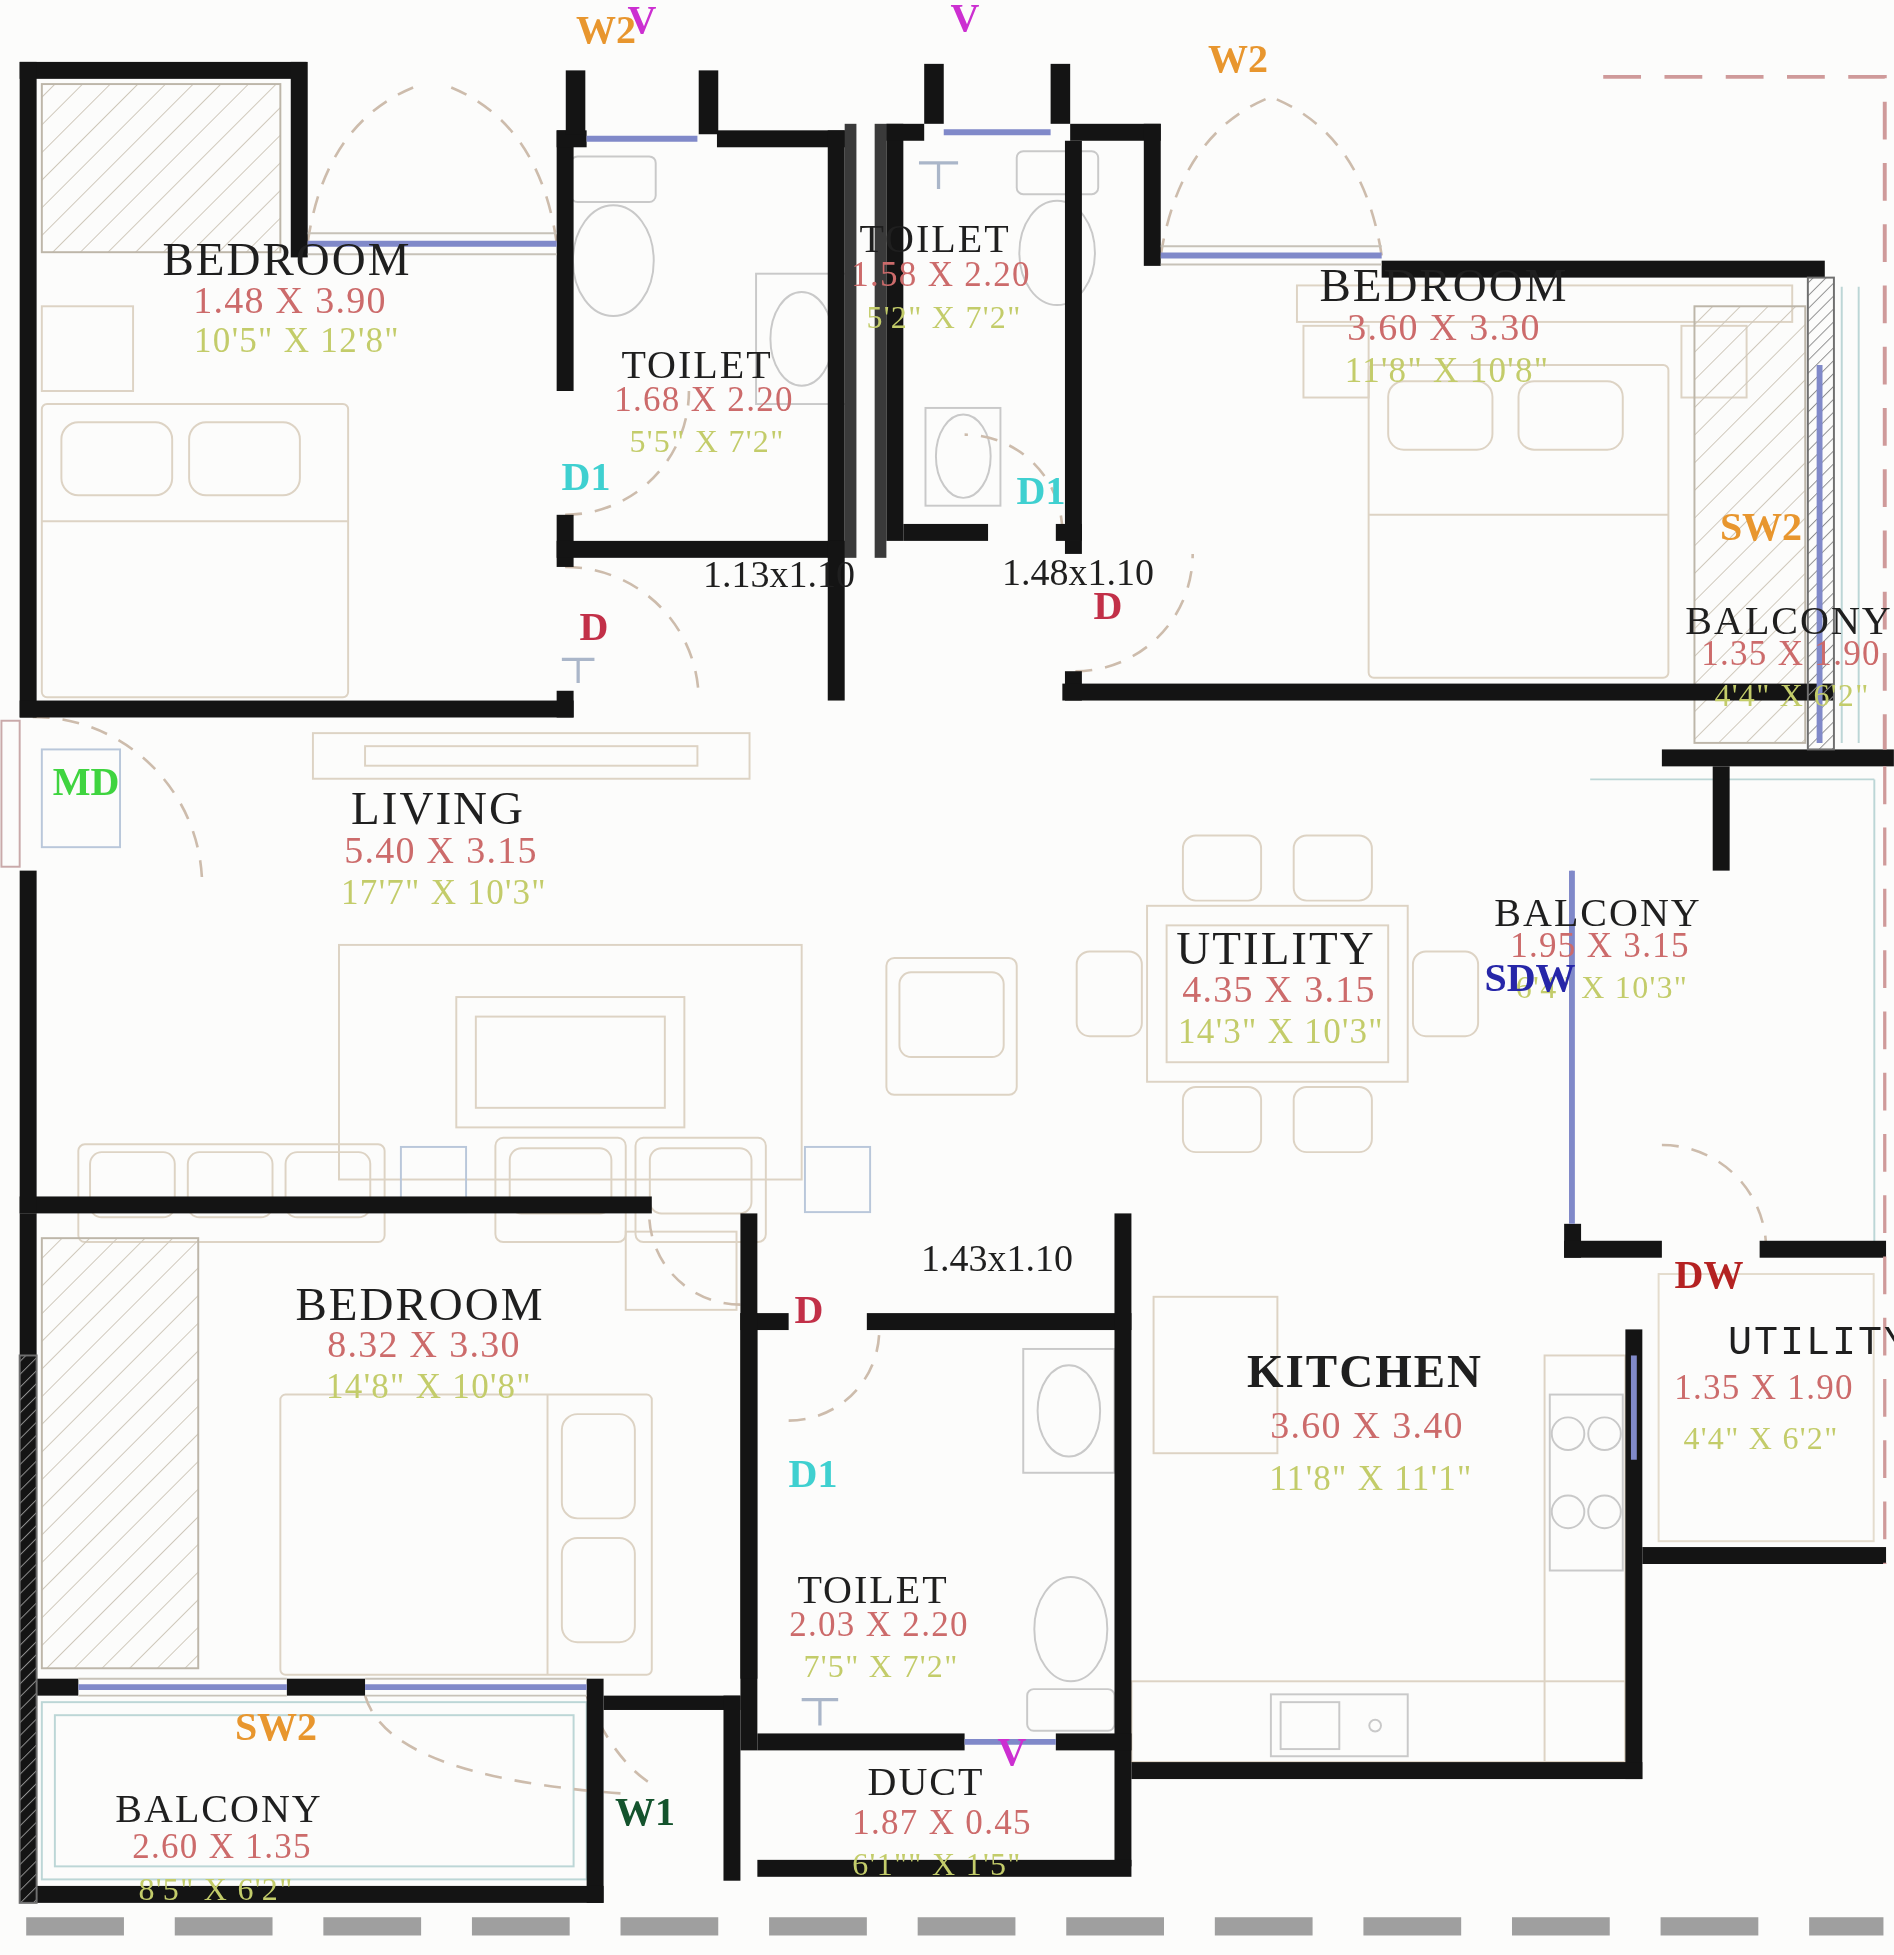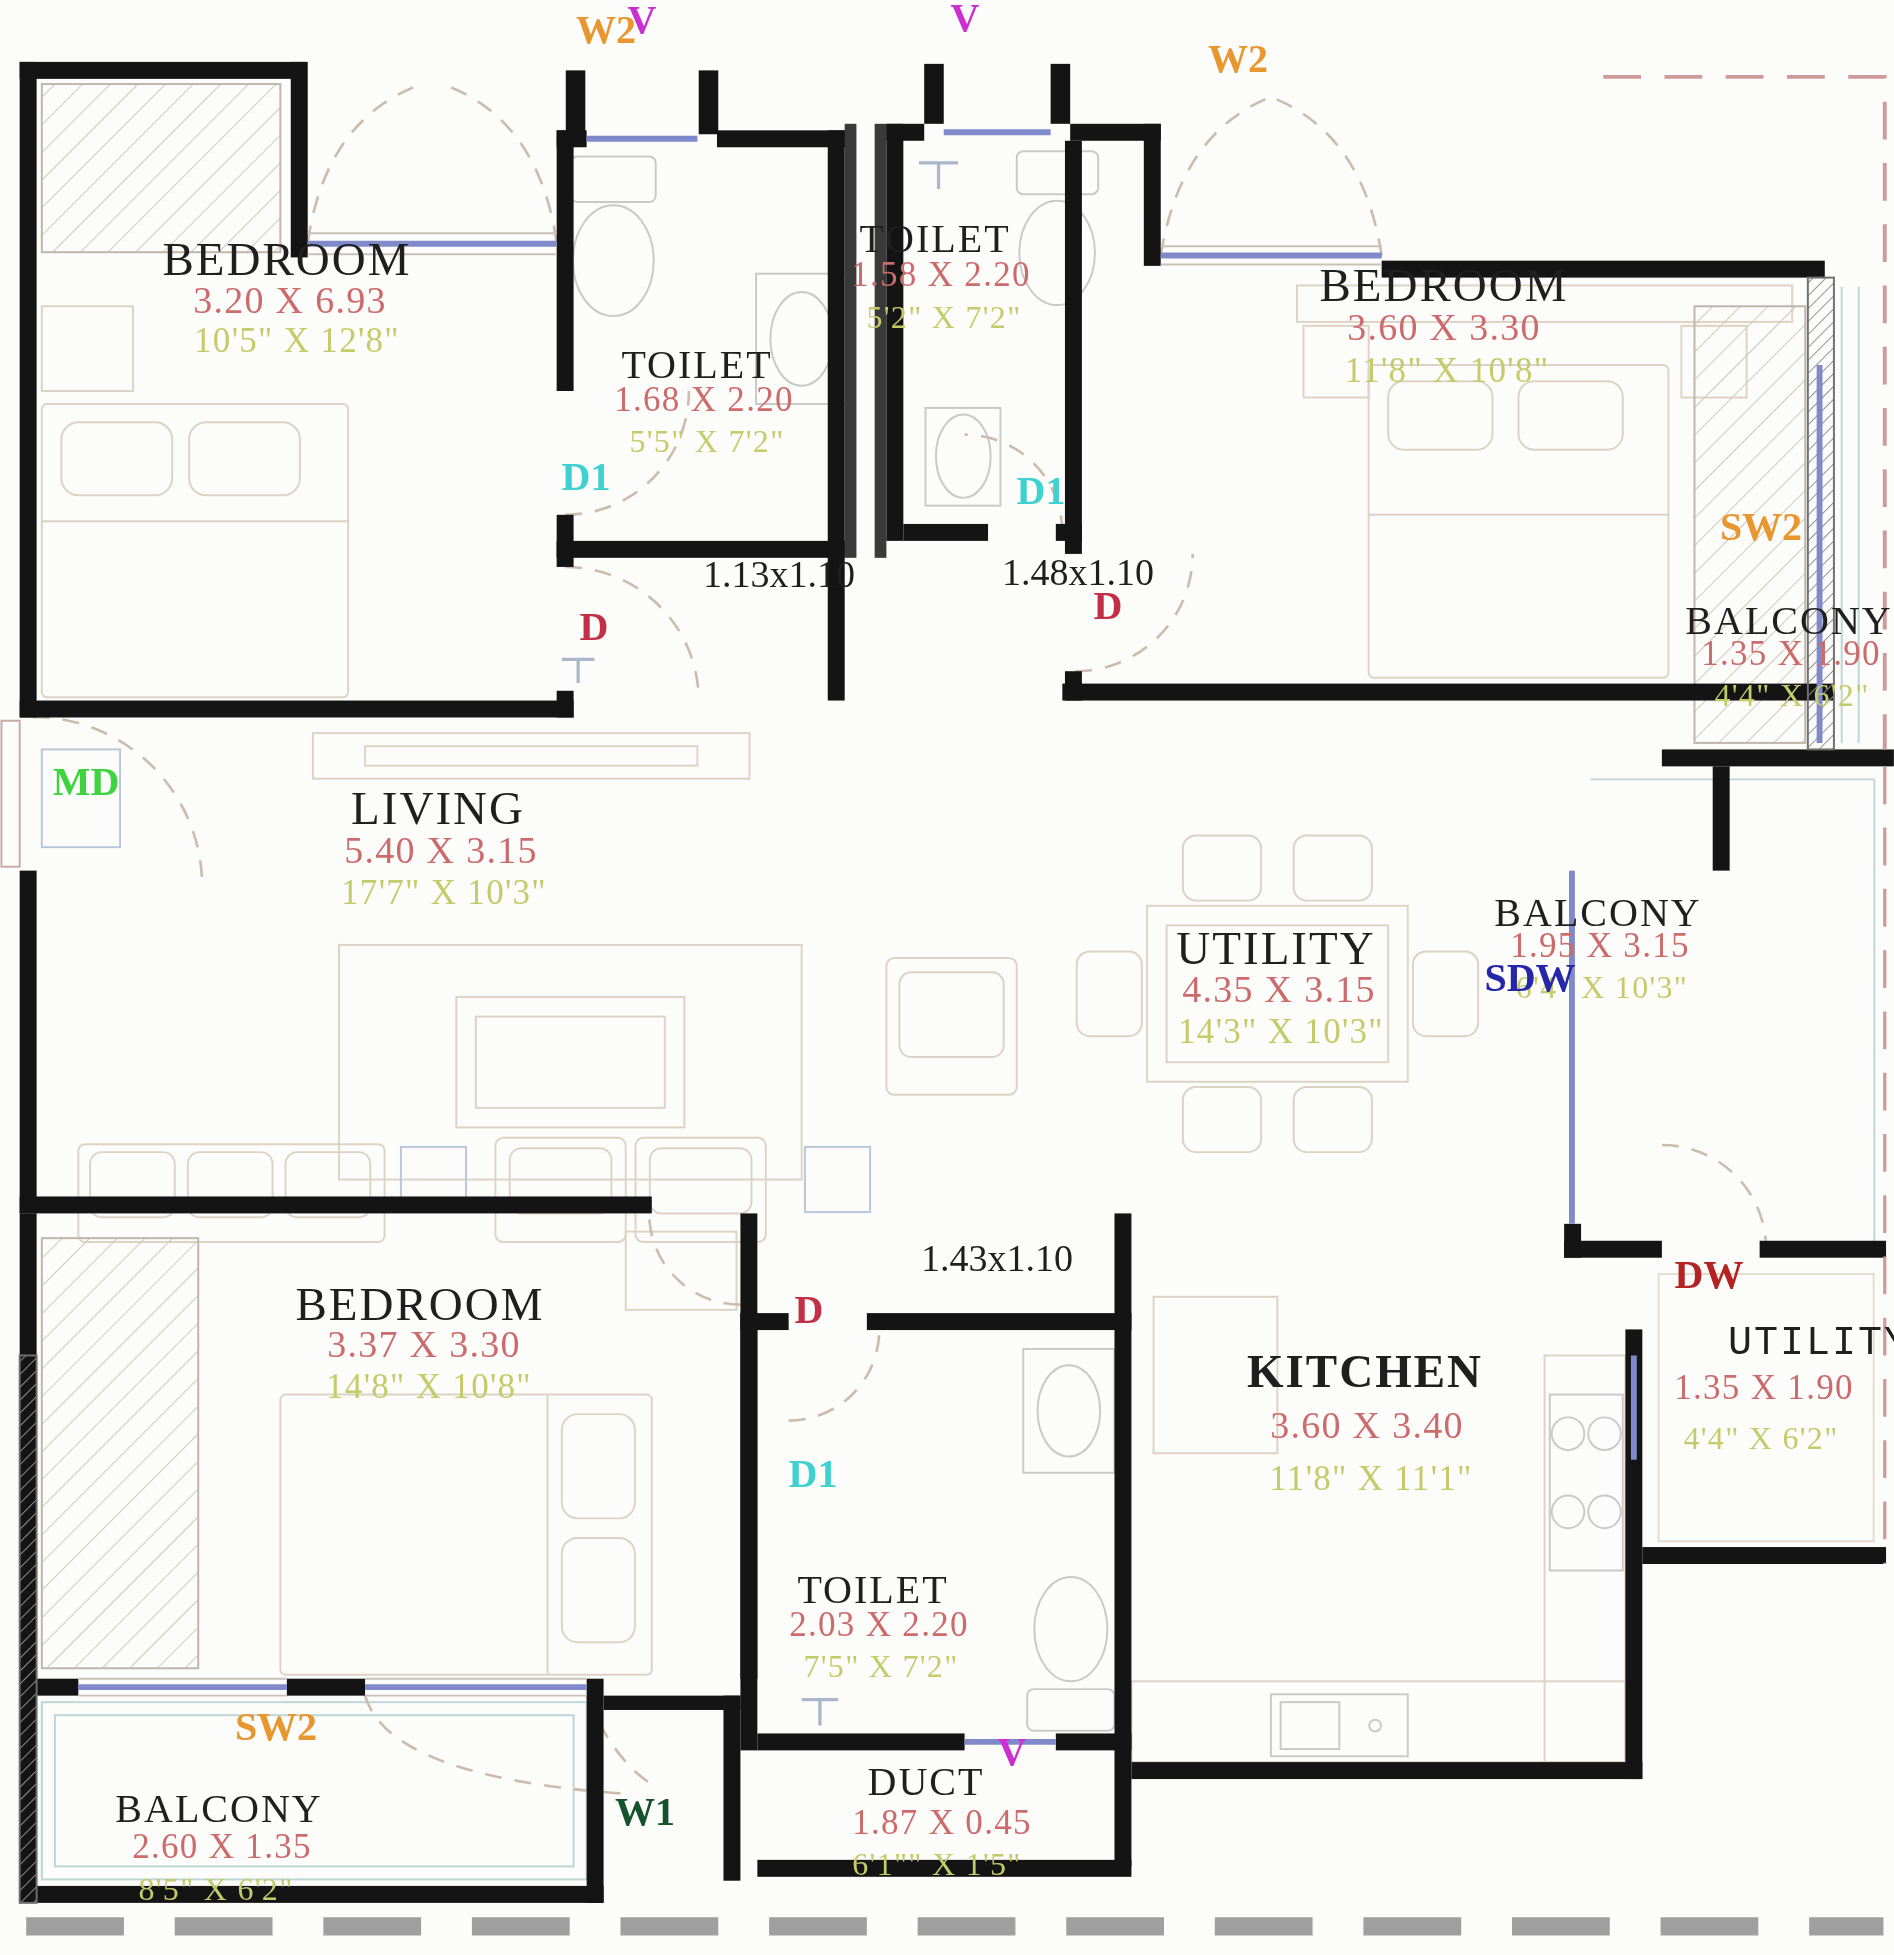--- a/index.html
+++ b/index.html
@@ -262,21 +262,21 @@
   </g>
 
   <g fill="none">
     <path d="M 2460 118 H 2892 V 1150" stroke="#cf9a9a" stroke-width="6" stroke-dasharray="58 36"></path>
     <path d="M 2892 1176 V 2400" stroke="#cf9a9a" stroke-width="5" stroke-dasharray="58 36"></path>
     <line x1="40" y1="2956" x2="2890" y2="2956" stroke="#9f9f9f" stroke-width="28" stroke-dasharray="150 78"></line>
   </g>
 </svg>
 
   <div class="lbl room-name" style="left:287px;top:259px;">BEDROOM</div>
-  <div class="lbl metric" style="left:290px;top:300px;">3.20 X 6.93</div>
+  <div class="lbl metric" style="left:290px;top:300px;">1.48 X 3.90</div>
   <div class="lbl imperial" style="left:297px;top:340px;">10'5" X 12'8"</div>
 
   <div class="lbl room-name sm" style="left:697px;top:355px;">TOILET</div>
   <div class="lbl metric sm" style="left:704px;top:399px;">1.68 X 2.20</div>
   <div class="lbl imperial sm" style="left:707px;top:441px;">5'5" X 7'2"</div>
 
   <div class="lbl room-name sm" style="left:935px;top:229px;">TOILET</div>
   <div class="lbl metric sm" style="left:941px;top:274px;">1.58 X 2.20</div>
   <div class="lbl imperial sm" style="left:944px;top:317px;">5'2" X 7'2"</div>
 
@@ -294,21 +294,21 @@
 
   <div class="lbl room-name" style="left:438px;top:808px;">LIVING</div>
   <div class="lbl metric" style="left:441px;top:850px;">5.40 X 3.15</div>
   <div class="lbl imperial" style="left:444px;top:892px;">17'7" X 10'3"</div>
 
   <div class="lbl room-name" style="left:1276px;top:948px;">UTILITY</div>
   <div class="lbl metric" style="left:1279px;top:989px;">4.35 X 3.15</div>
   <div class="lbl imperial" style="left:1281px;top:1031px;">14'3" X 10'3"</div>
 
   <div class="lbl room-name" style="left:420px;top:1304px;">BEDROOM</div>
-  <div class="lbl metric" style="left:424px;top:1344px;">3.37 X 3.30</div>
+  <div class="lbl metric" style="left:424px;top:1344px;">8.32 X 3.30</div>
   <div class="lbl imperial" style="left:429px;top:1386px;">14'8" X 10'8"</div>
 
   <div class="lbl room-name sm" style="left:873px;top:1580px;">TOILET</div>
   <div class="lbl metric sm" style="left:879px;top:1624px;">2.03 X 2.20</div>
   <div class="lbl imperial sm" style="left:881px;top:1666px;">7'5" X 7'2"</div>
 
   <div class="lbl room-name" style="left:1365px;top:1371px;font-weight:bold;">KITCHEN</div>
   <div class="lbl metric" style="left:1367px;top:1425px;">3.60 X 3.40</div>
   <div class="lbl imperial" style="left:1371px;top:1478px;">11'8" X 11'1"</div>
 

